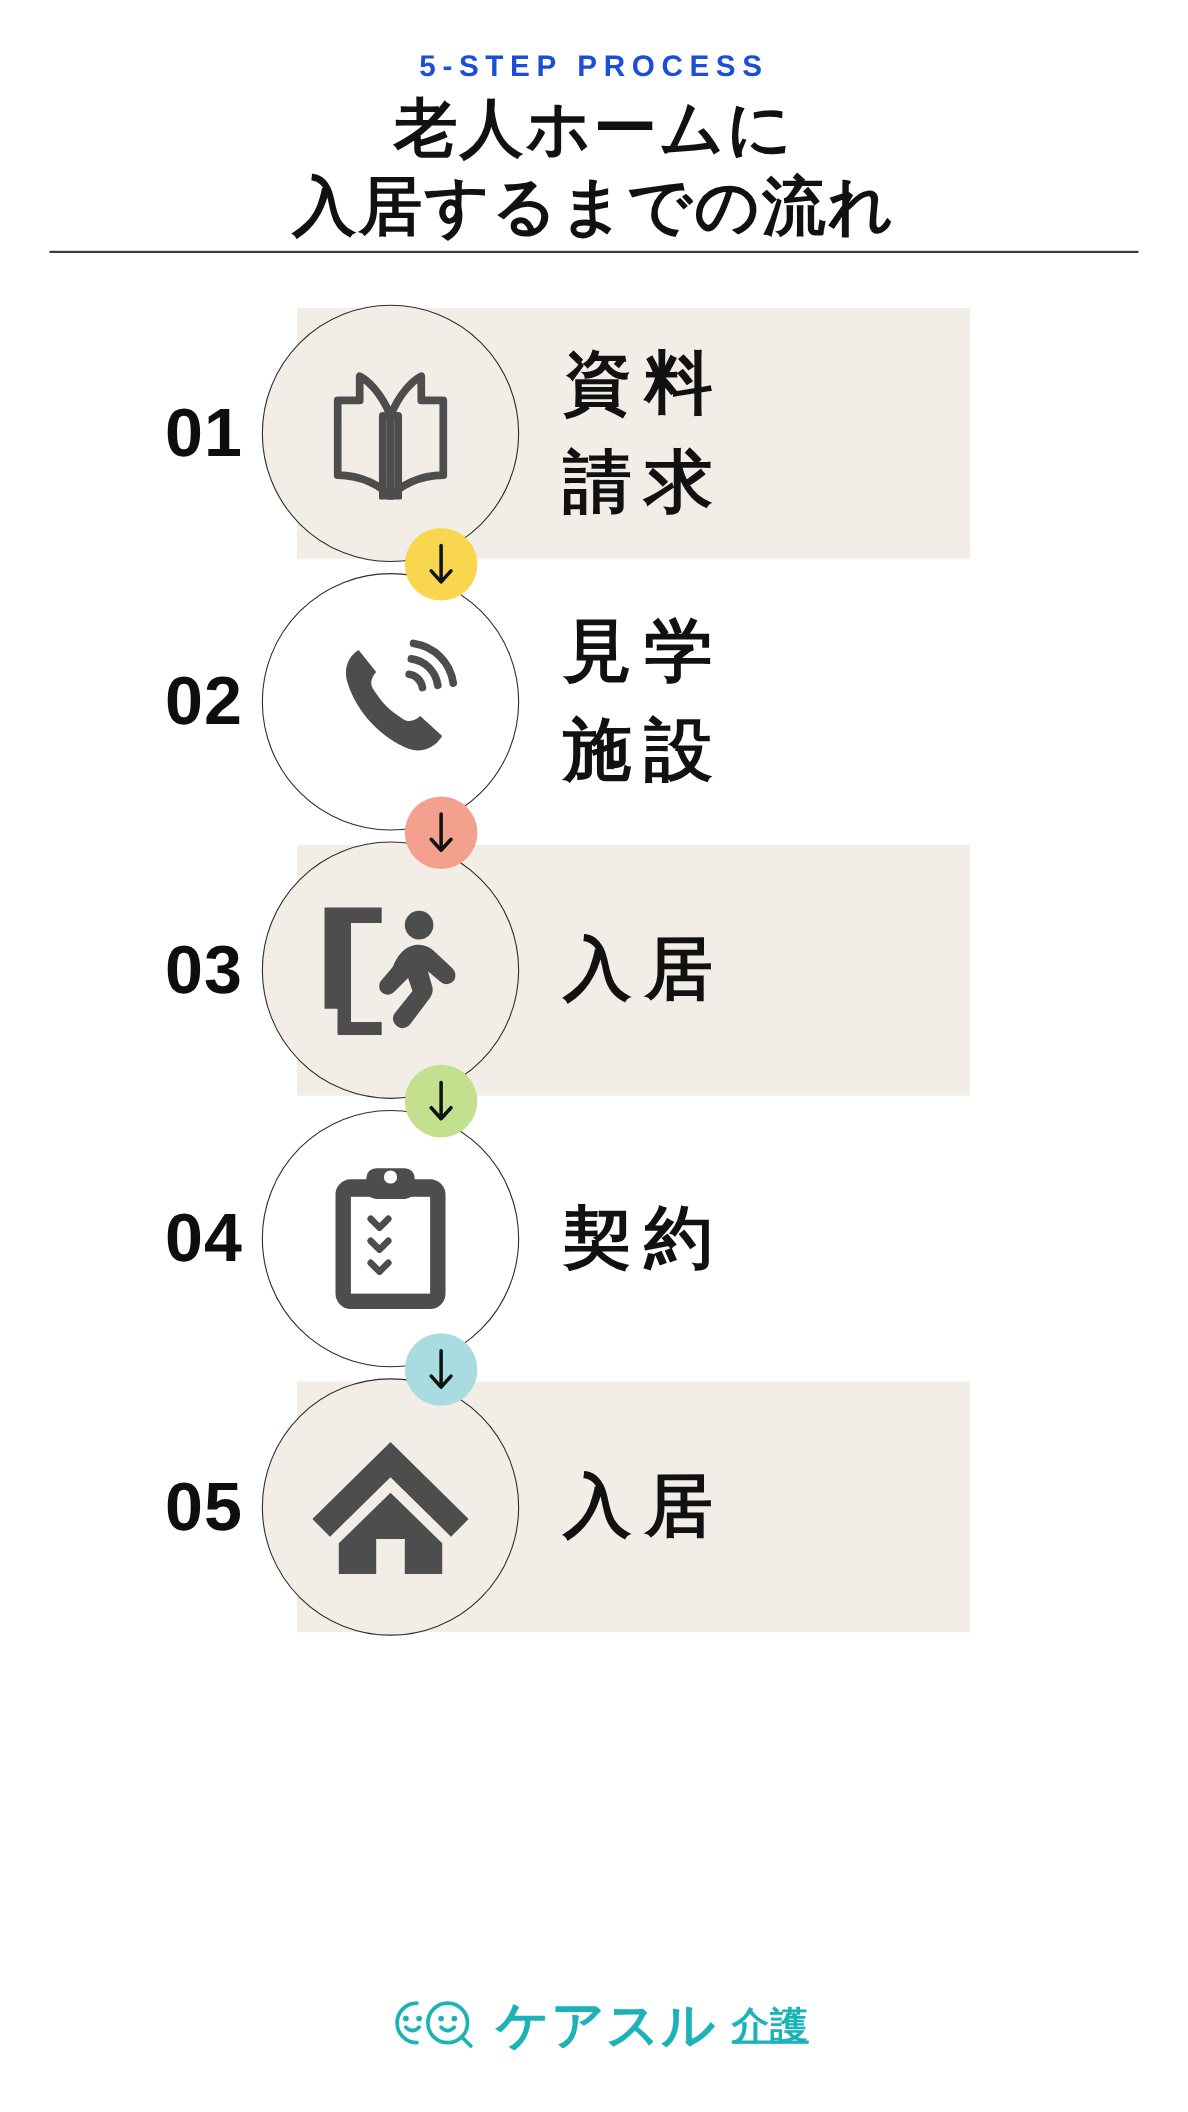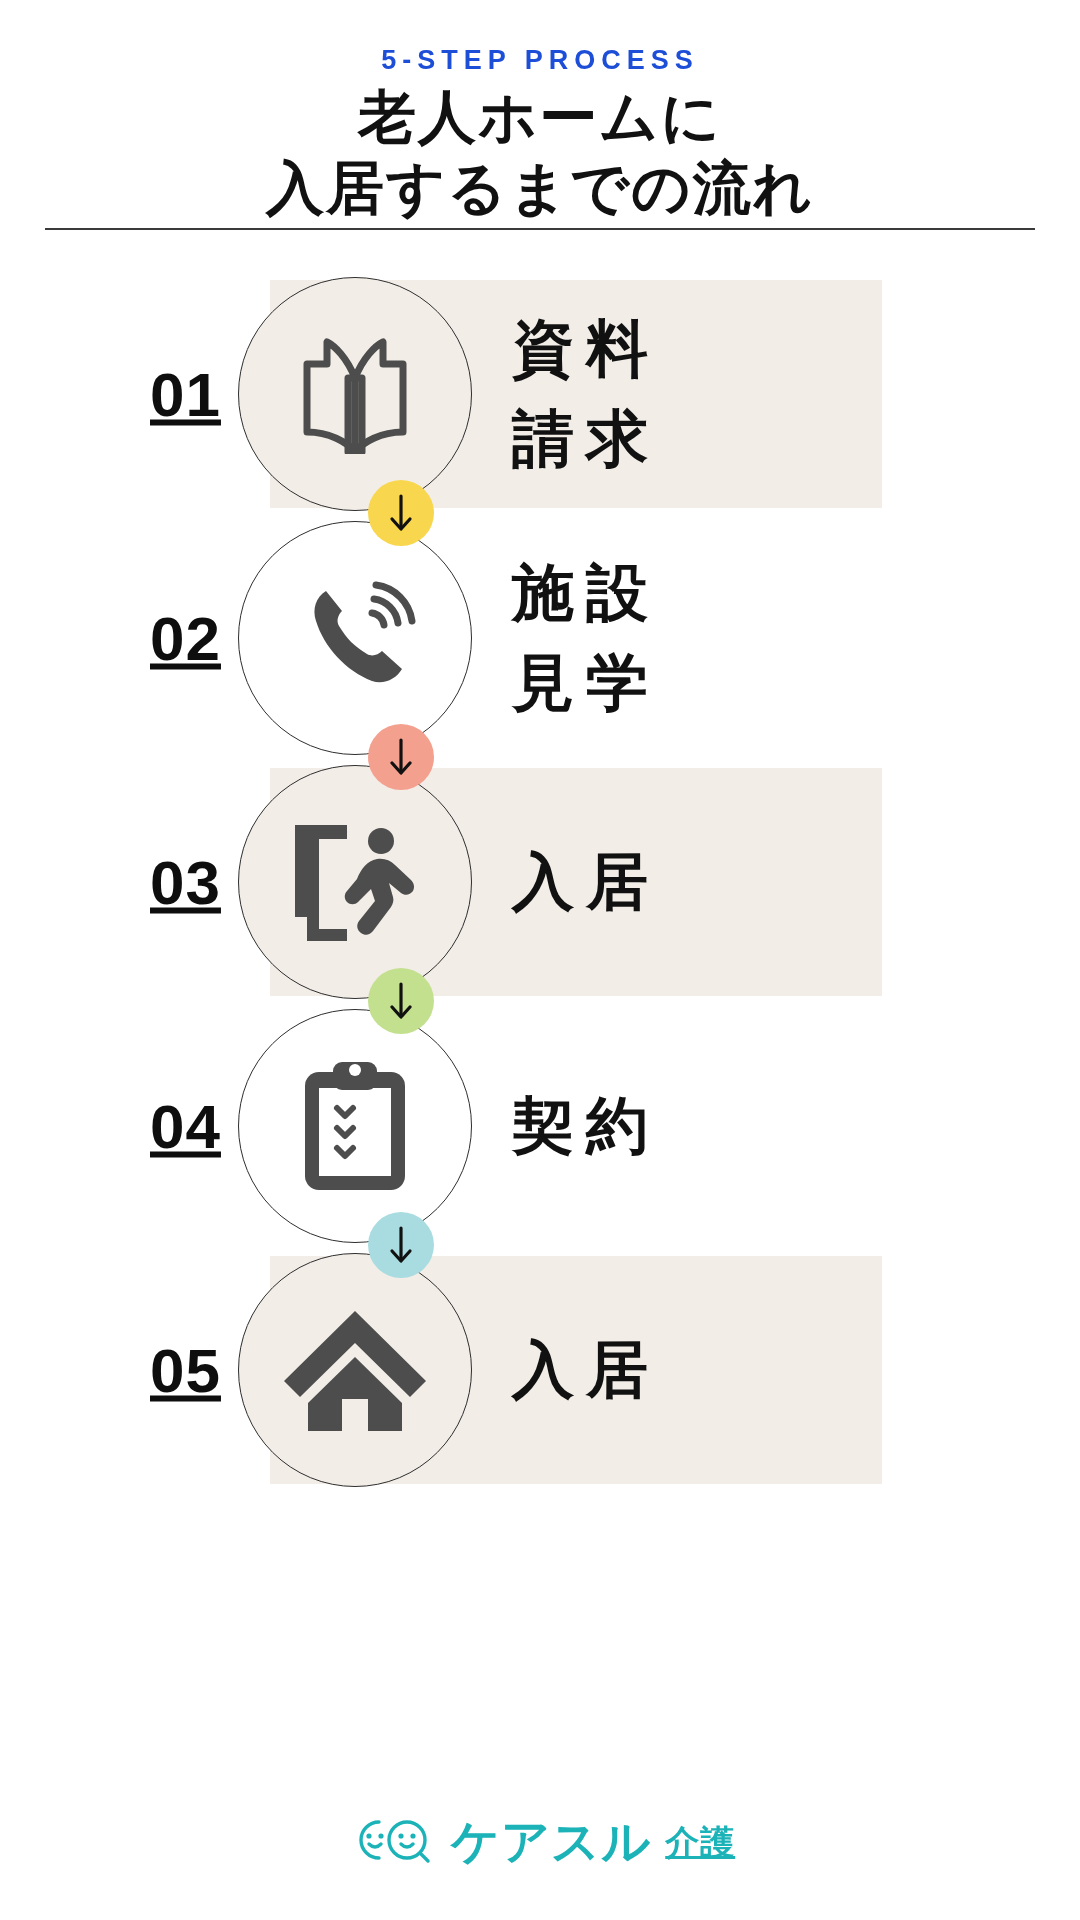--- a/index.html
+++ b/index.html
@@ -72,21 +72,20 @@
     position: absolute;
     left: 150px;
     top: 50%;
     transform: translateY(-50%);
     font-size: 62px;
     font-weight: bold;
     letter-spacing: 1px;
     color: #0e0e0e;
     width: 120px;
     text-align: left;
-    text-decoration: underline;
   }
 
   .step-circle {
     position: absolute;
     left: 238px;
     top: 50%;
     transform: translateY(-50%);
     width: 234px;
     height: 234px;
     border-radius: 50%;
@@ -205,22 +204,22 @@
       <span class="step-icon">
         <svg width="130" height="130" viewBox="0 0 130 130" fill="none">
           <path d="M36 18 C26 24 22 36 26 48 C34 74 56 98 82 108 C94 112 106 106 112 96 L92 78 C88 82 82 84 77 81 C64 73 57 66 49 53 C46 48 48 42 52 38 Z" fill="#4d4d4d"></path>
           <path d="M82 40 A14 14 0 0 1 94 52" stroke="#4d4d4d" stroke-width="7" stroke-linecap="round"></path>
           <path d="M84 26 A28 28 0 0 1 108 50" stroke="#4d4d4d" stroke-width="7" stroke-linecap="round"></path>
           <path d="M86 12 A42 42 0 0 1 122 48" stroke="#4d4d4d" stroke-width="7" stroke-linecap="round"></path>
         </svg>
       </span>
     </div>
     <div class="step-label">
+      <span class="lbl-line">見学</span>
       <span class="lbl-line">施設</span>
-      <span class="lbl-line">見学</span>
     </div>
     <div class="arrow-badge" style="background:#f4a08f; top:208px;">
       <span>
         <svg width="30" height="40" viewBox="0 0 30 40" fill="none" stroke="#111" stroke-width="3.2" stroke-linecap="round" stroke-linejoin="round">
           <path d="M15 3 L15 34"></path>
             <path d="M6 26 L15 36 L24 26"></path>
         </svg>
       </span>
     </div>
   </div>

